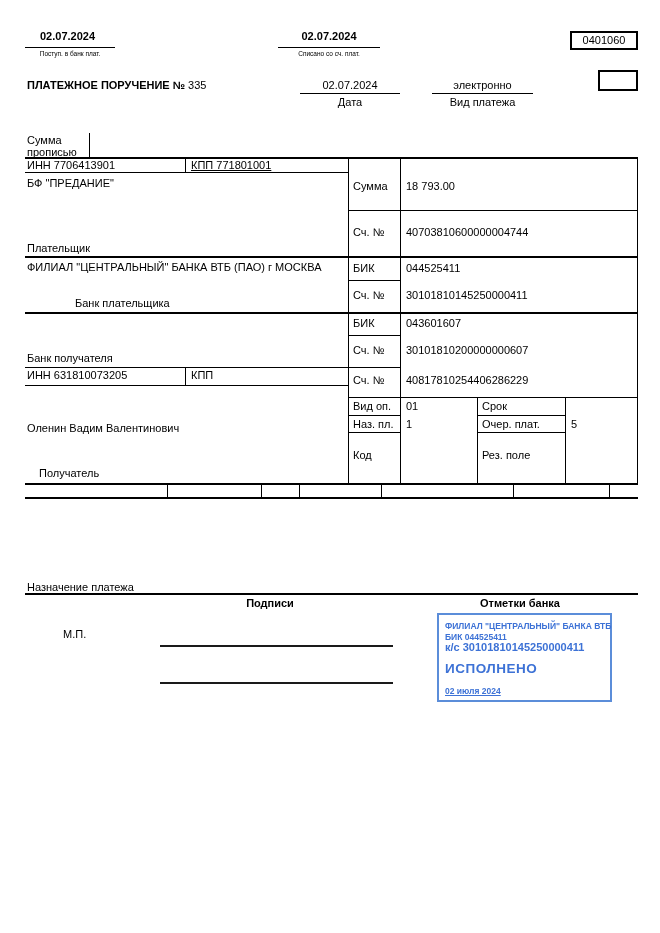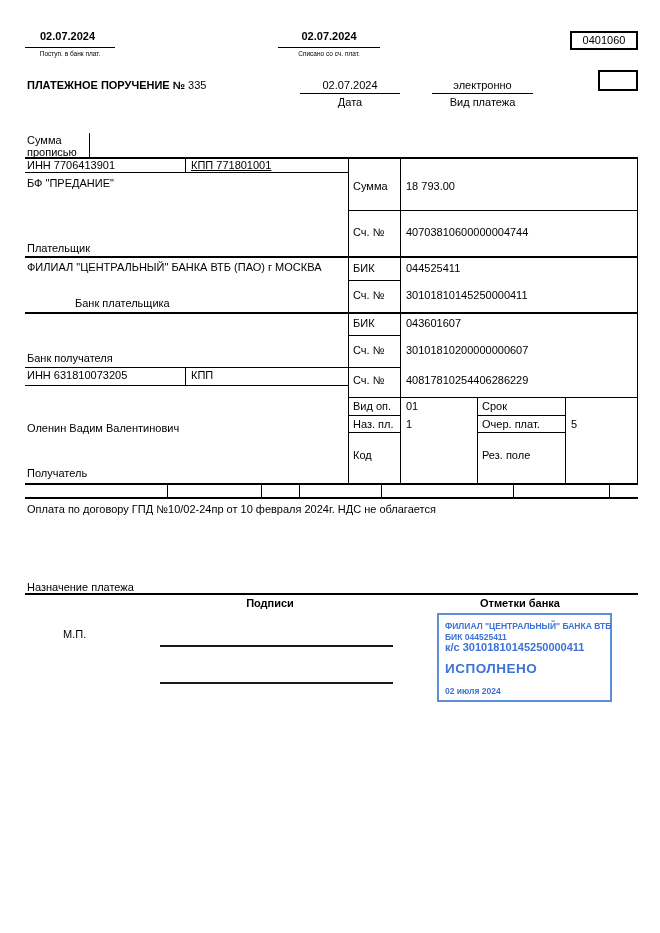--- a/index.html
+++ b/index.html
@@ -107,48 +107,47 @@
 
   <div class="t" style="left:27px;top:352px;">Банк получателя</div>
   <div class="t" style="left:353px;top:317px;">БИК</div>
   <div class="t" style="left:406px;top:317px;">043601607</div>
   <div class="t" style="left:353px;top:344px;">Сч. №</div>
   <div class="t" style="left:406px;top:344px;">30101810200000000607</div>
 
   <div class="t" style="left:27px;top:369px;">ИНН 631810073205</div>
   <div class="t" style="left:191px;top:369px;">КПП</div>
   <div class="t" style="left:27px;top:387px;margin-top:35px;">Оленин Вадим Валентинович</div>
-  <div class="t" style="left:27px;top:467px;">Получатель</div>
+  <div class="t" style="left:39px;top:467px;">Получатель</div>
   <div class="t" style="left:353px;top:374px;">Сч. №</div>
   <div class="t" style="left:406px;top:374px;">40817810254406286229</div>
 
   <div class="t" style="left:353px;top:400px;">Вид оп.</div>
   <div class="t" style="left:406px;top:400px;">01</div>
   <div class="t" style="left:482px;top:400px;">Срок</div>
 
   <div class="t" style="left:353px;top:418px;">Наз. пл.</div>
   <div class="t" style="left:406px;top:418px;">1</div>
   <div class="t" style="left:482px;top:418px;">Очер. плат.</div>
   <div class="t" style="left:571px;top:418px;">5</div>
 
   <div class="t" style="left:353px;top:449px;">Код</div>
   <div class="t" style="left:482px;top:449px;">Рез. поле</div>
 
-  <div class="t" style="left:27px;top:503px;">Оплата по договору ГПД №10/02-24пр от 10 февраля 2024г. НДС не облагается</div>
   <div class="t" style="left:27px;top:581px;">Назначение платежа</div>
   <div class="hl thick" style="left:25px;top:593px;width:613px;"></div>
 
   <div class="t b ctr" style="left:200px;top:597px;width:140px;">Подписи</div>
   <div class="t b ctr" style="left:450px;top:597px;width:140px;">Отметки банка</div>
   <div class="t" style="left:63px;top:628px;">М.П.</div>
 
   <div class="sig" style="left:160px;top:645px;width:233px;"></div>
   <div class="sig" style="left:160px;top:682px;width:233px;"></div>
 
   <div class="stamp" style="color:#3d72d6;">
     <div class="t b" style="left:6px;top:6px;font-size:8.5px;">ФИЛИАЛ "ЦЕНТРАЛЬНЫЙ" БАНКА ВТБ</div>
     <div class="t b" style="left:6px;top:17px;font-size:8.5px;">БИК 044525411</div>
     <div class="t b" style="left:6px;top:27px;font-size:11px;">к/с 30101810145250000411</div>
     <div class="t b" style="left:6px;top:49px;font-size:13.5px;letter-spacing:0.5px;">ИСПОЛНЕНО</div>
-    <div class="t b" style="left:6px;top:71px;font-size:8.5px;">02 июля 2024</div>
+    <div class="t b" style="left:6px;top:71px;font-size:8.5px;text-decoration:underline;">02 июля 2024</div>
   </div>
 
 </div>
 
 </body></html>

